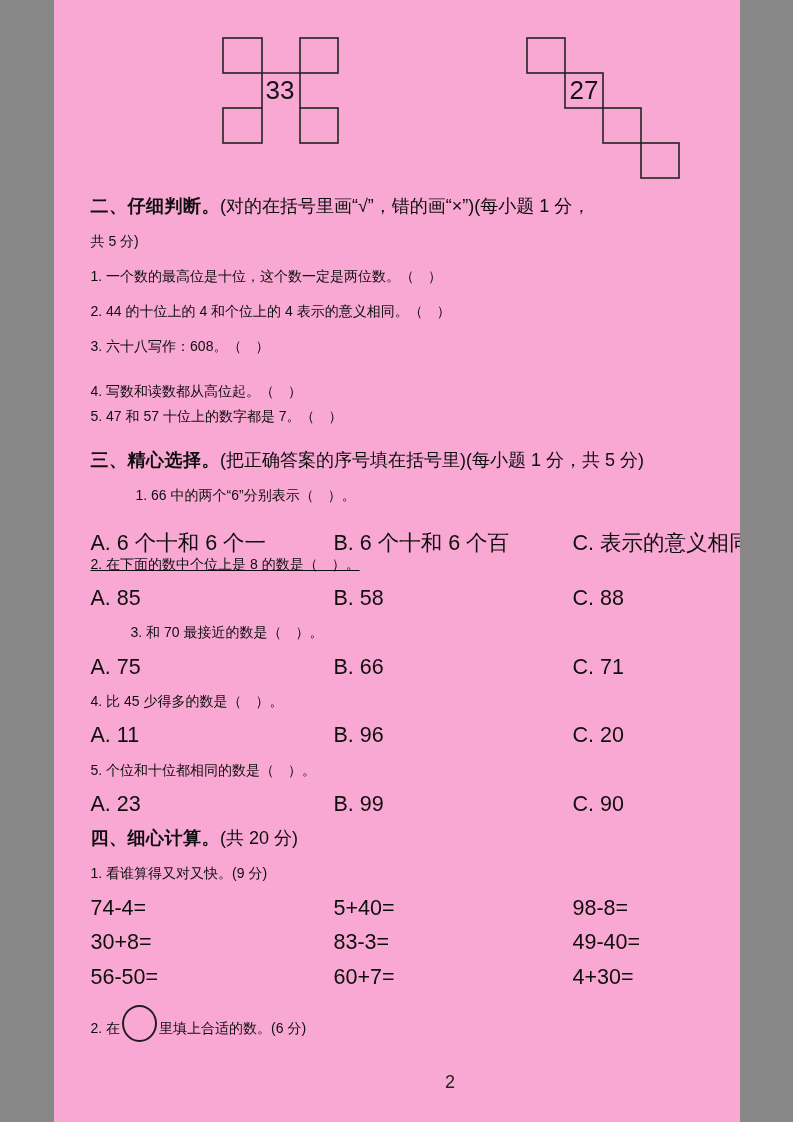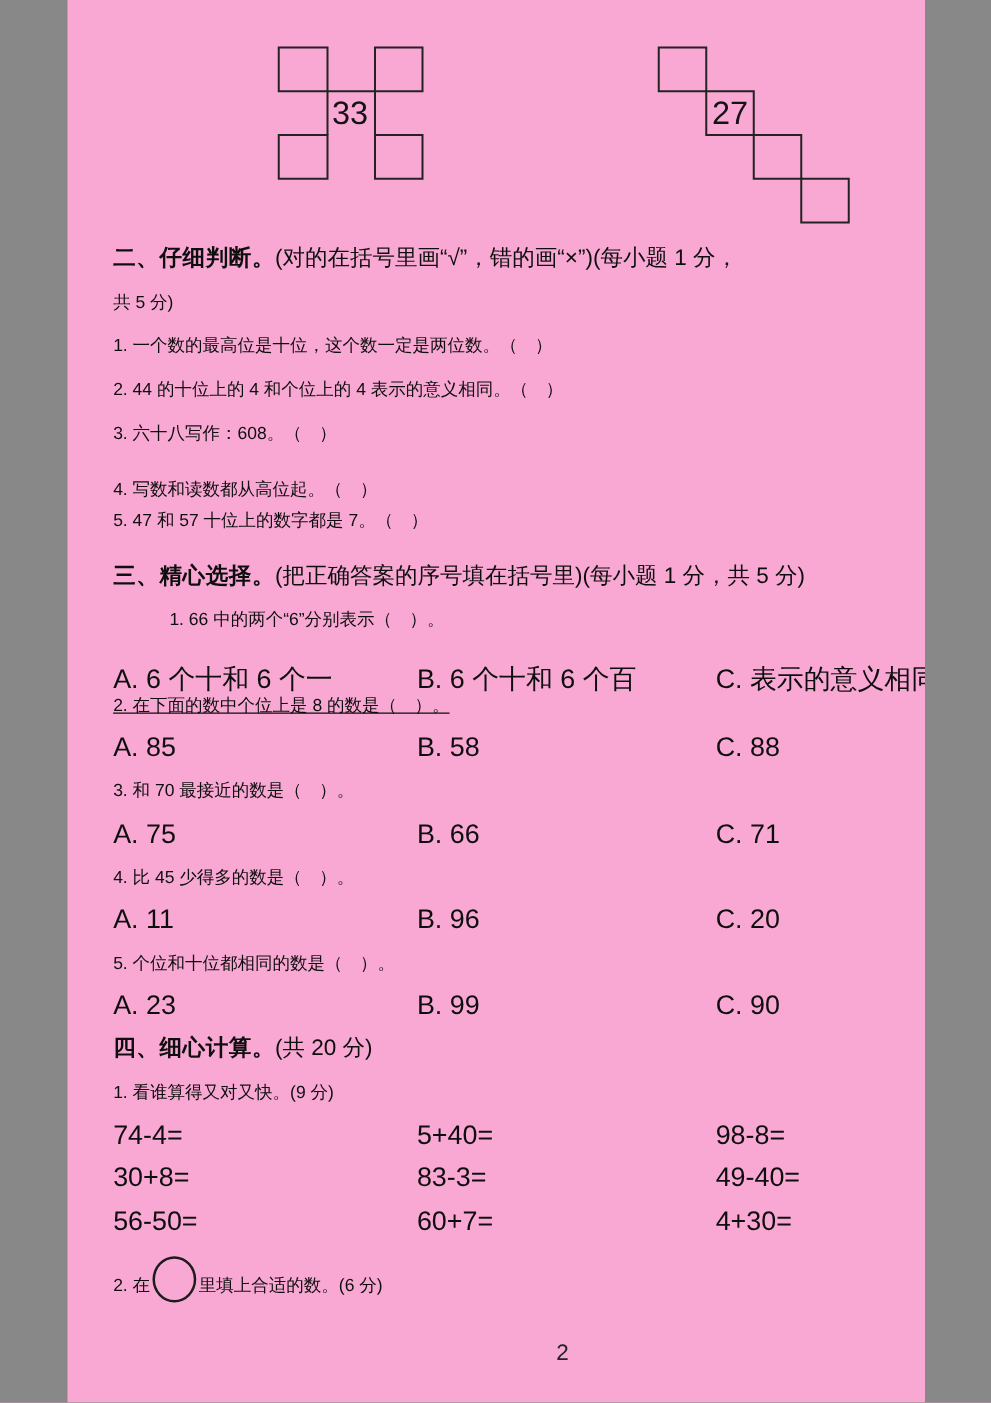--- a/index.html
+++ b/index.html
@@ -92,21 +92,21 @@
     <span class="c2">C. 表示的意义相同</span>
   </div>
 
   <div class="line" style="top:552px;text-decoration:underline;">2. 在下面的数中个位上是 8 的数是（　）。</div>
   <div class="row" style="top:586px;">
     <span class="c0">A. 85</span>
     <span class="c1">B. 58</span>
     <span class="c2">C. 88</span>
   </div>
 
-  <div class="line" style="top:620px;">3. 和 70 最接近的数是（　）。</div>
+  <div class="line" style="top:620px;margin-left:40px;">3. 和 70 最接近的数是（　）。</div>
   <div class="row" style="top:655px;">
     <span class="c0">A. 75</span>
     <span class="c1">B. 66</span>
     <span class="c2">C. 71</span>
   </div>
 
   <div class="line" style="top:689px;">4. 比 45 少得多的数是（　）。</div>
   <div class="row" style="top:723px;">
     <span class="c0">A. 11</span>
     <span class="c1">B. 96</span>

